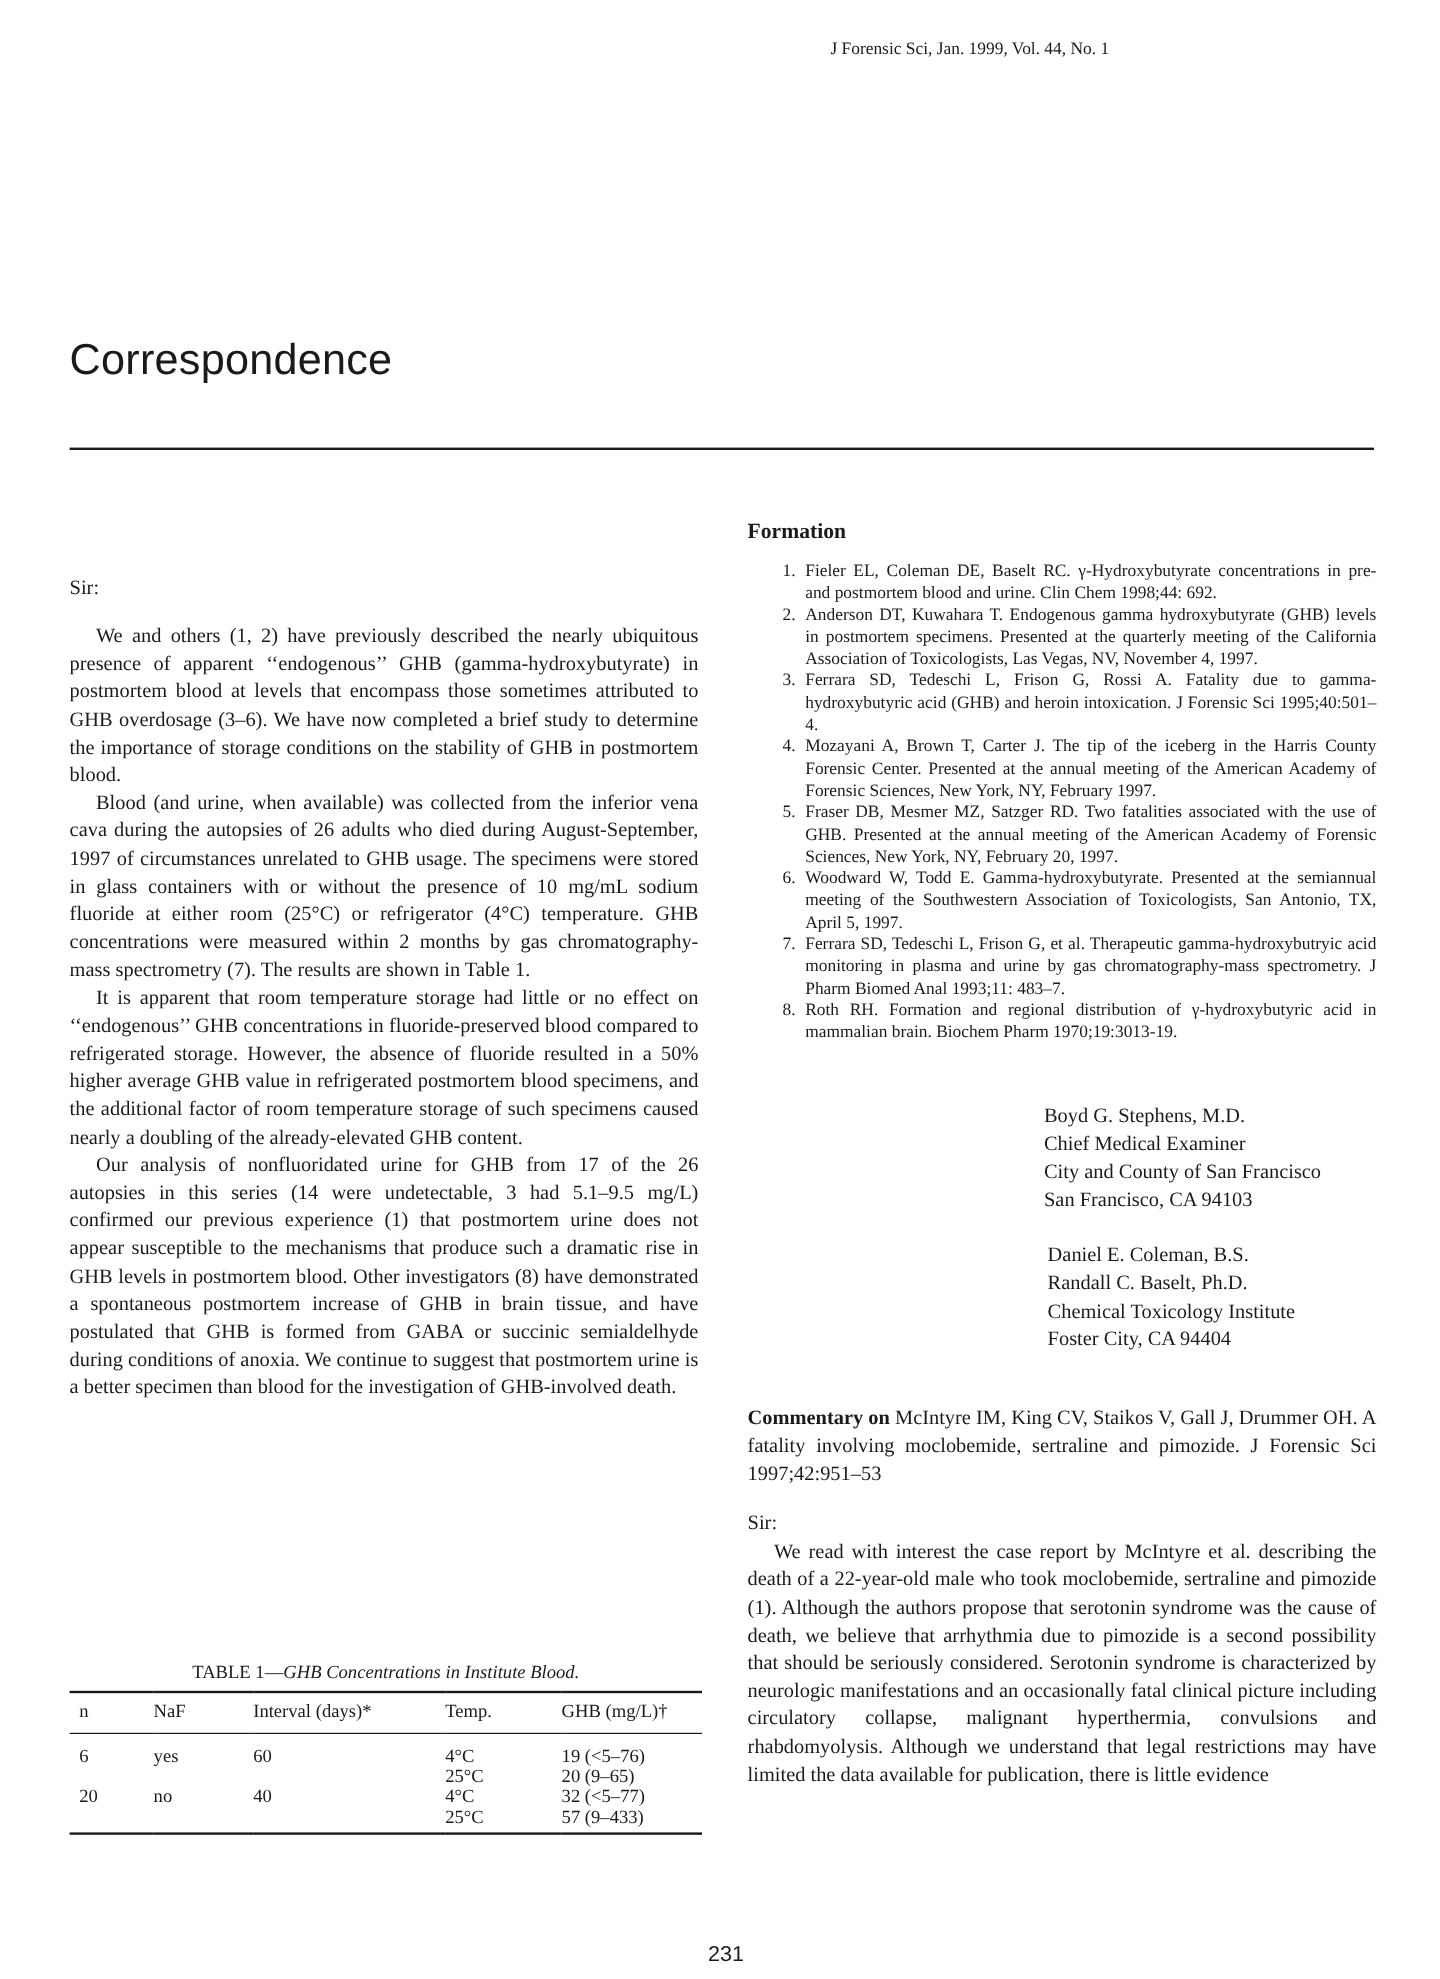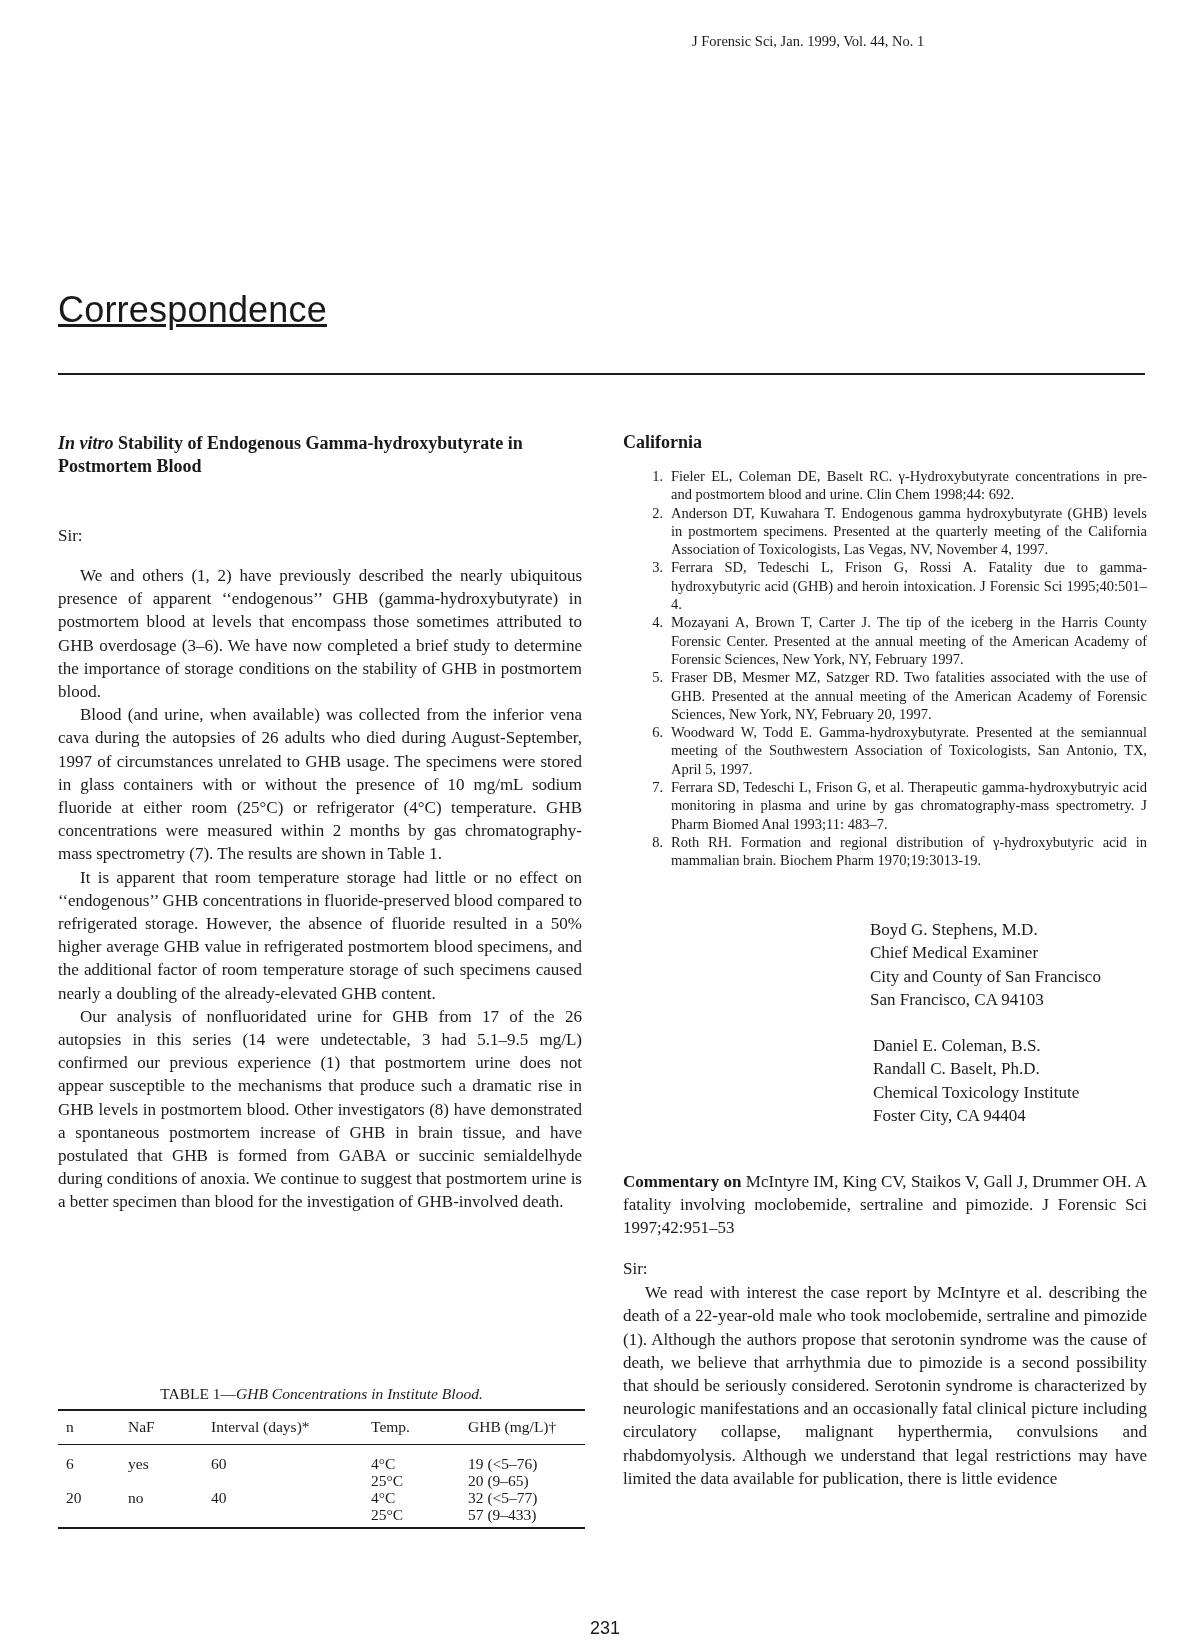--- a/index.html
+++ b/index.html
@@ -1,18 +1,18 @@
 <!DOCTYPE html>
 <html><head>
   <meta charset="utf-8">
   <style>
     html, body { margin: 0; padding: 0; background: #ffffff; }
     body { width: 1200px; height: 1649px; position: relative; overflow: hidden; color: #1a1a1a; font-family: "Liberation Serif", serif; }
     .running-head { position: absolute; top: 33px; left: 692px; font-size: 14.5px; }
-    .section-title { position: absolute; top: 265px; left: 58px; font-family: "Liberation Sans", sans-serif; font-size: 36px; font-weight: normal; letter-spacing: 0.2px; text-decoration: underline; }
+    .section-title { position: absolute; top: 255px; left: 58px; font-family: "Liberation Sans", sans-serif; font-size: 36px; font-weight: normal; letter-spacing: 0.2px; }
     .rule { position: absolute; top: 373px; left: 58px; width: 1087px; height: 2px; background: #1a1a1a; }
     .col { position: absolute; top: 432px; width: 524px; }
     .col-left { left: 58px; }
     .col-right { left: 623px; width: 524px; }
     .art-title { font-size: 18px; font-weight: bold; line-height: 23px; margin: 0; }
     .art-title em { font-style: italic; }
     .sir { font-size: 17px; margin-top: 48px; margin-bottom: 18px; }
     .para { font-size: 17px; line-height: 23.2px; text-align: justify; text-indent: 22px; margin: 0; }
     .refs-h { font-size: 18px; font-weight: bold; margin: 0 0 14px 0; }
     .refs { margin: 0; padding: 0; list-style: none; }
@@ -43,21 +43,20 @@
     .page-number { position: absolute; top: 1618px; left: 590px; font-family: "Liberation Sans", sans-serif; font-size: 18px; }
   </style>
 </head>
 <body>
 
 <div class="running-head">J Forensic Sci, Jan. 1999, Vol. 44, No. 1</div>
 <h1 class="section-title">Correspondence</h1>
 <div class="rule"></div>
 
 <div class="col col-left">
-  <h2 class="art-title"><em>In vitro</em><span> Stability of Endogenous Gamma-hydroxybutyrate in Postmortem Blood</span></h2>
   <div class="sir">Sir:</div>
   <p class="para">We and others (1, 2) have previously described the nearly ubiquitous presence of apparent ‘‘endogenous’’ GHB (gamma-hydroxybutyrate) in postmortem blood at levels that encompass those sometimes attributed to GHB overdosage (3–6). We have now completed a brief study to determine the importance of storage conditions on the stability of GHB in postmortem blood.</p>
   <p class="para">Blood (and urine, when available) was collected from the inferior vena cava during the autopsies of 26 adults who died during August-September, 1997 of circumstances unrelated to GHB usage. The specimens were stored in glass containers with or without the presence of 10 mg/mL sodium fluoride at either room (25°C) or refrigerator (4°C) temperature. GHB concentrations were measured within 2 months by gas chromatography-mass spectrometry (7). The results are shown in Table 1.</p>
   <p class="para">It is apparent that room temperature storage had little or no effect on ‘‘endogenous’’ GHB concentrations in fluoride-preserved blood compared to refrigerated storage. However, the absence of fluoride resulted in a 50% higher average GHB value in refrigerated postmortem blood specimens, and the additional factor of room temperature storage of such specimens caused nearly a doubling of the already-elevated GHB content.</p>
   <p class="para">Our analysis of nonfluoridated urine for GHB from 17 of the 26 autopsies in this series (14 were undetectable, 3 had 5.1–9.5 mg/L) confirmed our previous experience (1) that postmortem urine does not appear susceptible to the mechanisms that produce such a dramatic rise in GHB levels in postmortem blood. Other investigators (8) have demonstrated a spontaneous postmortem increase of GHB in brain tissue, and have postulated that GHB is formed from GABA or succinic semialdelhyde during conditions of anoxia. We continue to suggest that postmortem urine is a better specimen than blood for the investigation of GHB-involved death.</p>
 </div>
 
 <div class="table-wrap">
   <div class="table-caption"><span>TABLE 1—</span><em>GHB Concentrations in Institute Blood.</em></div>
   <table class="t">
@@ -99,21 +98,21 @@
         <td>25°C</td>
         <td>57 (9–433)</td>
       </tr>
     </tbody>
   </table>
   <div class="footnotes">
   </div>
 </div>
 
 <div class="col col-right">
-  <h3 class="refs-h">California</h3>
+  <h3 class="refs-h">Formation</h3>
   <ol class="refs">
     <li>
         <span class="num">1.</span>
         <span class="txt">Fieler EL, Coleman DE, Baselt RC. γ-Hydroxybutyrate concentrations in pre- and postmortem blood and urine. Clin Chem 1998;44: 692.</span>
       </li>
     <li>
         <span class="num">2.</span>
         <span class="txt">Anderson DT, Kuwahara T. Endogenous gamma hydroxybutyrate (GHB) levels in postmortem specimens. Presented at the quarterly meeting of the California Association of Toxicologists, Las Vegas, NV, November 4, 1997.</span>
       </li>
     <li>

